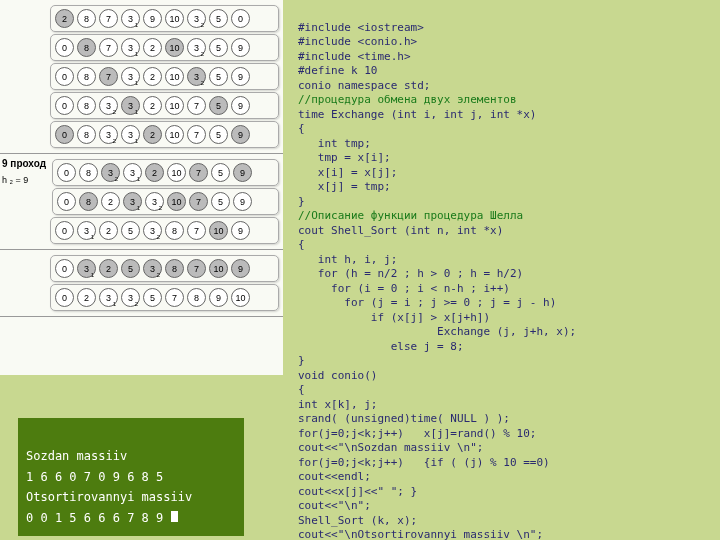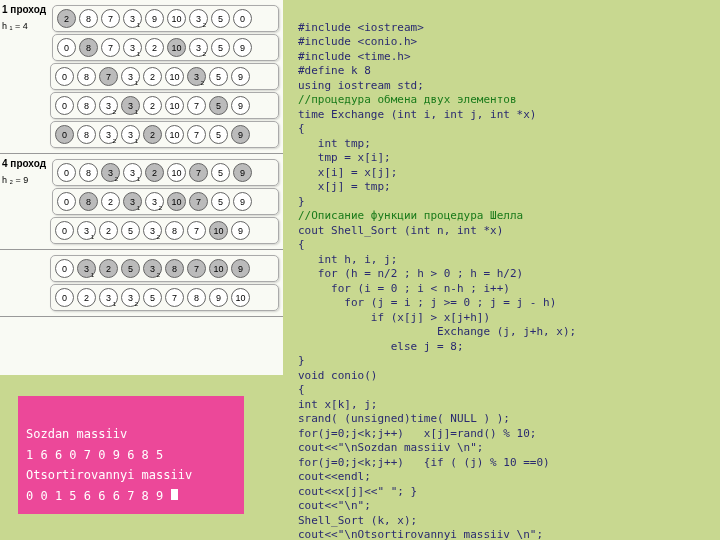--- a/index.html
+++ b/index.html
@@ -65,23 +65,23 @@
   .cell.hl { background: #bbb; }
   .cell .sub {
     position: absolute;
     font-size: 6px;
     bottom: -1px;
     right: 1px;
   }
   .console {
     position: absolute;
     left: 18px;
-    top: 396px;
+    top: 418px;
     width: 210px;
-    background: #ec4899;
+    background: #4d7c0f;
     color: #fff;
     font-family: monospace;
     font-size: 12px;
     padding: 8px;
     line-height: 1.7;
     white-space: pre-wrap;
   }
   .code {
     position: absolute;
     left: 298px;
@@ -94,21 +94,20 @@
   }
   .code .green { color: #1a7a1a; }
   .cursor { display: inline-block; width: 7px; height: 11px; background: #fff; }
 </style>
 </head>
 <body>
 
 <div class="left-col">
   <div class="diagram" id="diagram">
       <div class="section">
-        <div class="section-header"><b>1 проход</b><span class="sub">h ₁ = 4</span></div>
         <div class="rows">
           <div class="row">
             <div class="cell hl">2</div>
             <div class="cell">8</div>
             <div class="cell">7</div>
             <div class="cell">3<span class="sub">1</span></div>
             <div class="cell">9</div>
             <div class="cell">10</div>
             <div class="cell">3<span class="sub">2</span></div>
             <div class="cell">5</div>
@@ -154,21 +153,21 @@
             <div class="cell">3<span class="sub">1</span></div>
             <div class="cell hl">2</div>
             <div class="cell">10</div>
             <div class="cell">7</div>
             <div class="cell">5</div>
             <div class="cell hl">9</div>
           </div>
         </div>
       </div>
       <div class="section">
-        <div class="section-header"><b>4 проход</b><span class="sub">h ₂ = 9</span></div>
+        <div class="section-header"><b>9 проход</b><span class="sub">h ₂ = 9</span></div>
         <div class="rows">
           <div class="row">
             <div class="cell">0</div>
             <div class="cell">8</div>
             <div class="cell hl">3<span class="sub">2</span></div>
             <div class="cell">3<span class="sub">1</span></div>
             <div class="cell hl">2</div>
             <div class="cell">10</div>
             <div class="cell hl">7</div>
             <div class="cell">5</div>
@@ -229,22 +228,22 @@
 <span>Sozdan massiiv</span>
 <span>1 6 6 0 7 0 9 6 8 5</span>
 <span>Otsortirovannyi massiiv</span>
 <span>0 0 1 5 6 6 6 7 8 9 </span><span class="cursor"></span></div>
 </div>
 
 <div class="code">
 <span>#include &lt;iostream&gt;</span>
 <span>#include &lt;conio.h&gt;</span>
 <span>#include &lt;time.h&gt;</span>
-<span>#define k 8</span>
-<span>using iostream std;</span>
+<span>#define k 10</span>
+<span>conio namespace std;</span>
 <span class="green">//процедура обмена двух элементов</span>
 <span>time Exchange (int i, int j, int *x)</span>
 <span>{</span>
 <span>   int tmp;</span>
 <span>   tmp = x[i];</span>
 <span>   x[i] = x[j];</span>
 <span>   x[j] = tmp;</span>
 <span>}</span>
 <span class="green">//Описание функции процедура Шелла</span>
 <span>cout Shell_Sort (int n, int *x)</span>

